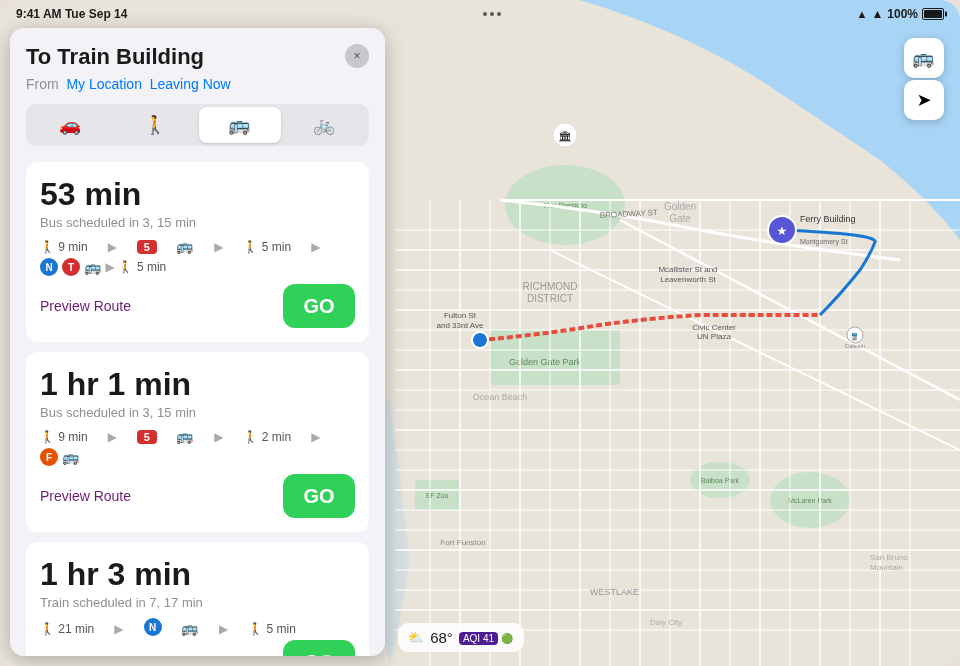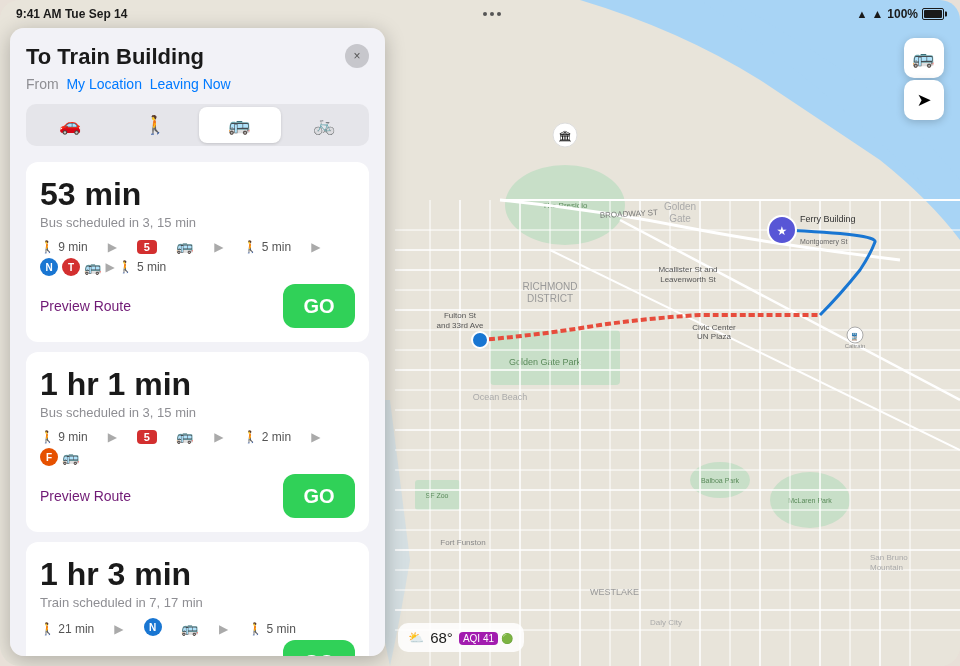--- a/index.html
+++ b/index.html
@@ -287,21 +287,21 @@
       padding: 6px 10px;
       display: flex;
       align-items: center;
       gap: 6px;
       z-index: 50;
       font-size: 13px;
       font-weight: 500;
     }
     .weather-temp { color: #1a1a1a; font-size: 15px; font-weight: 400; }
     .aqi-badge {
-      background: #a21caf;
+      background: #4c1d95;
       color: white;
       font-size: 10px;
       border-radius: 4px;
       padding: 1px 4px;
     }
 
     
     .directions-panel::-webkit-scrollbar { width: 4px; }
     .directions-panel::-webkit-scrollbar-thumb { background: #c7c7cc; border-radius: 2px; }
   </style>

